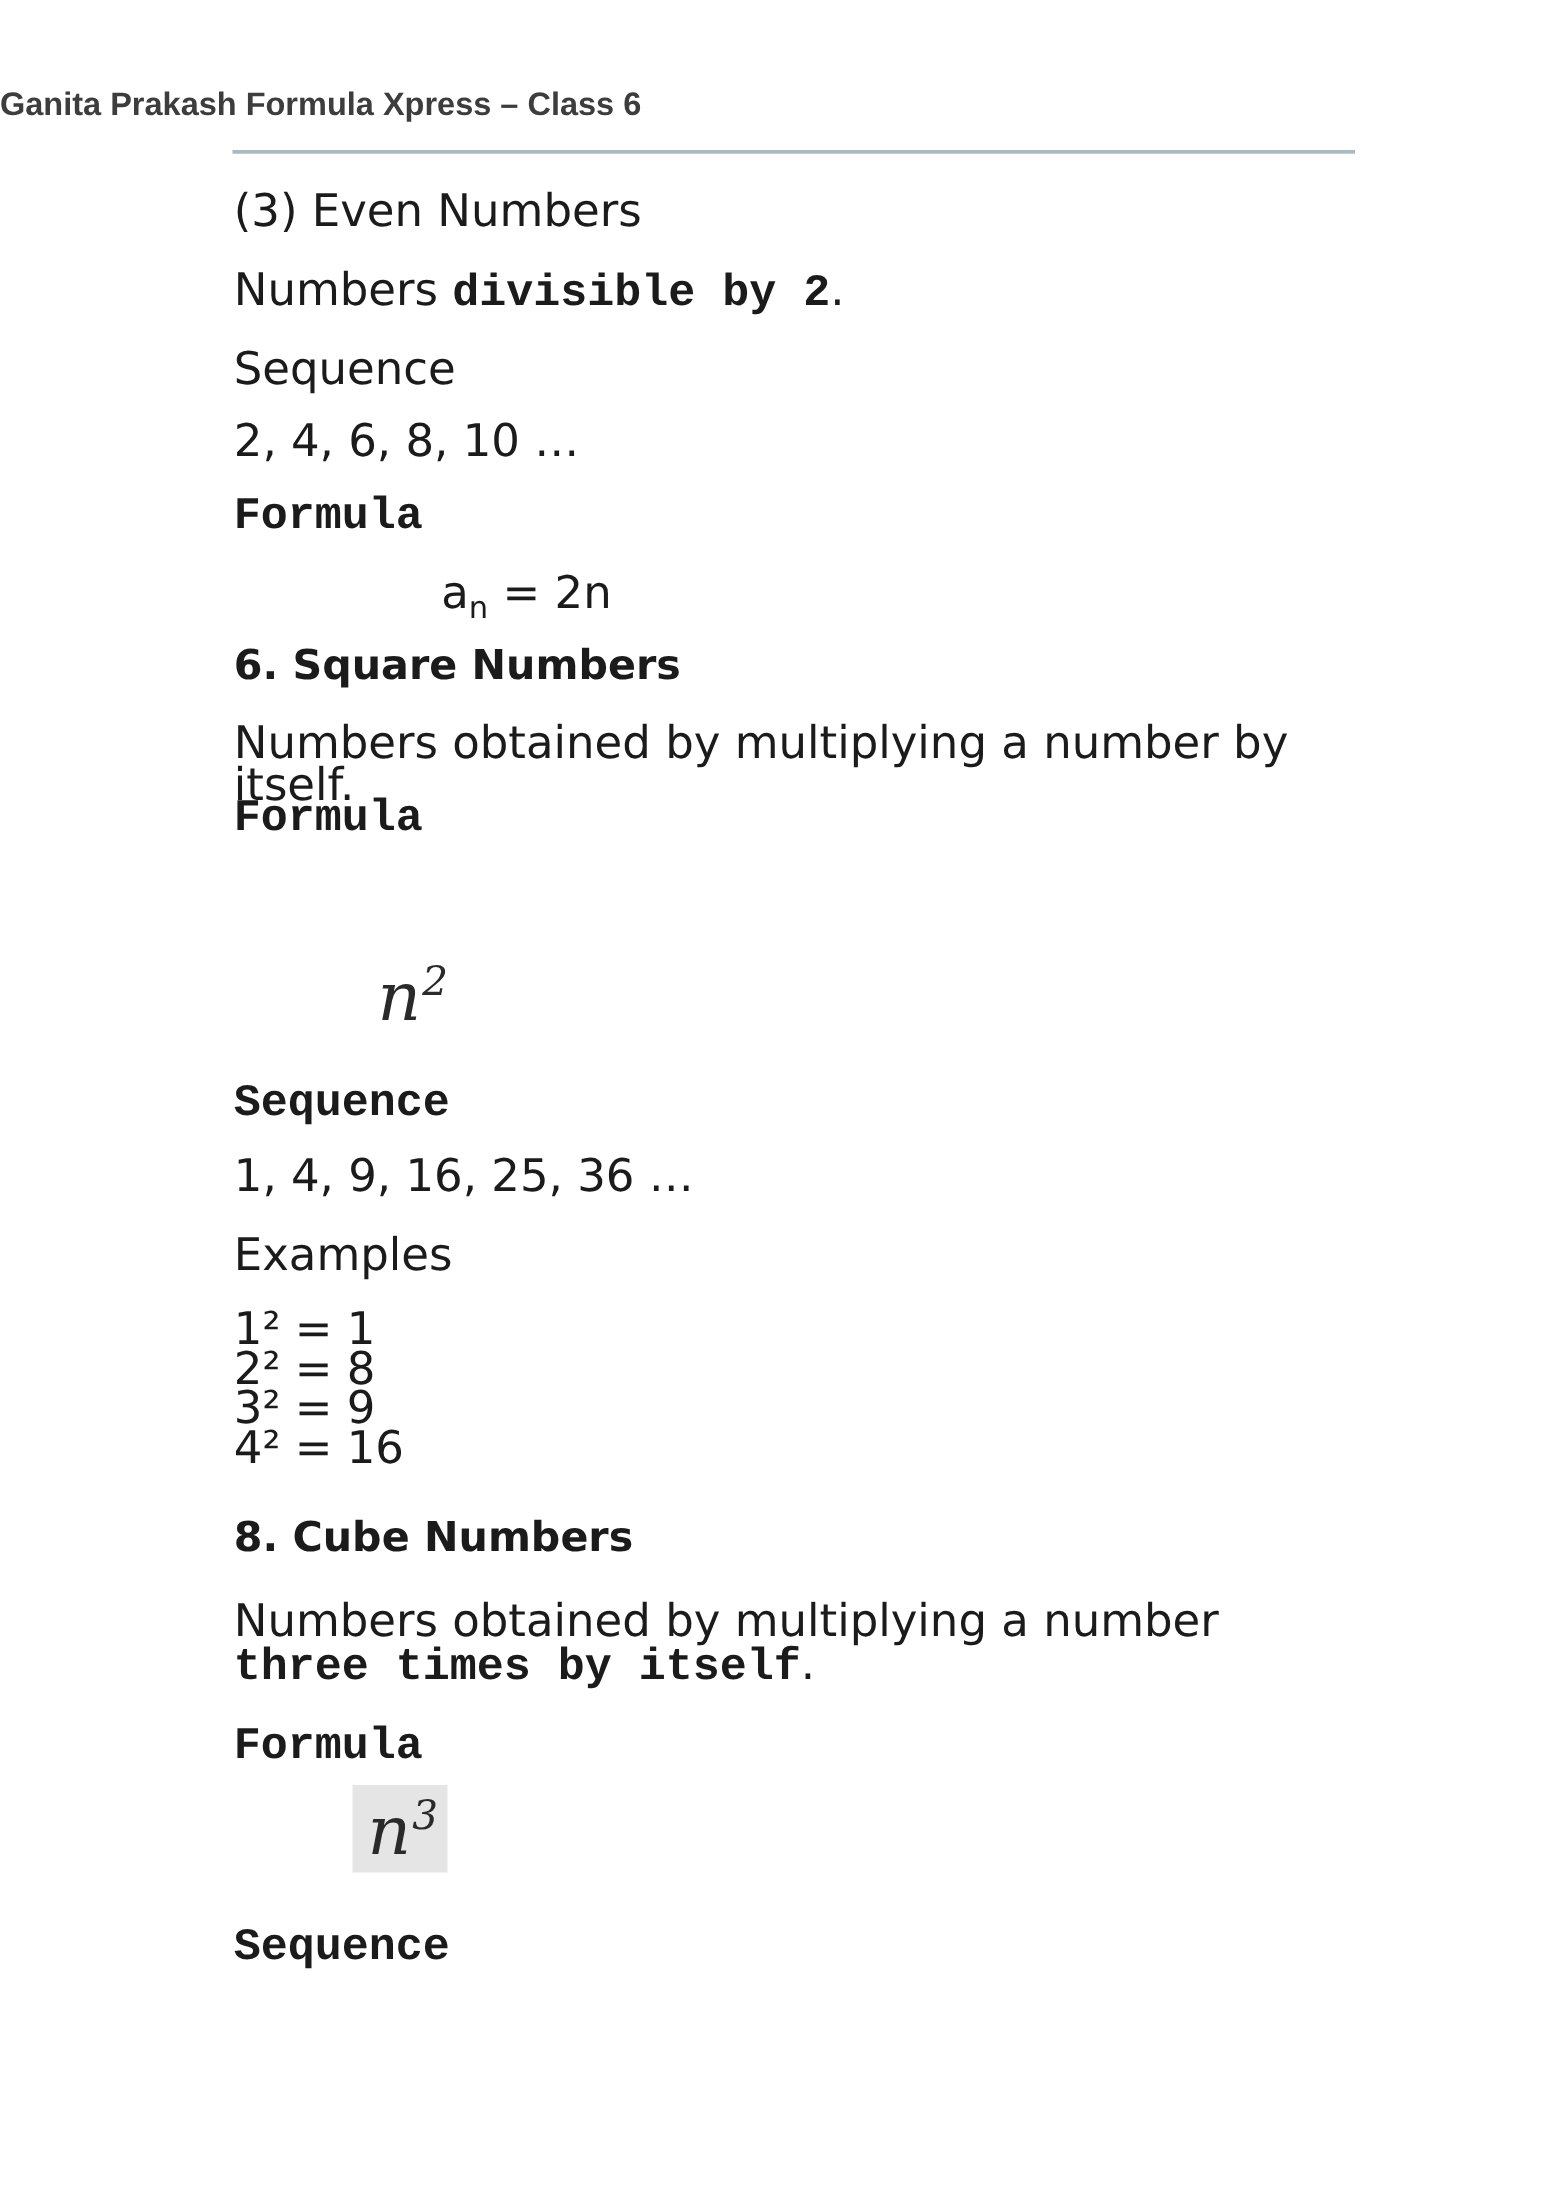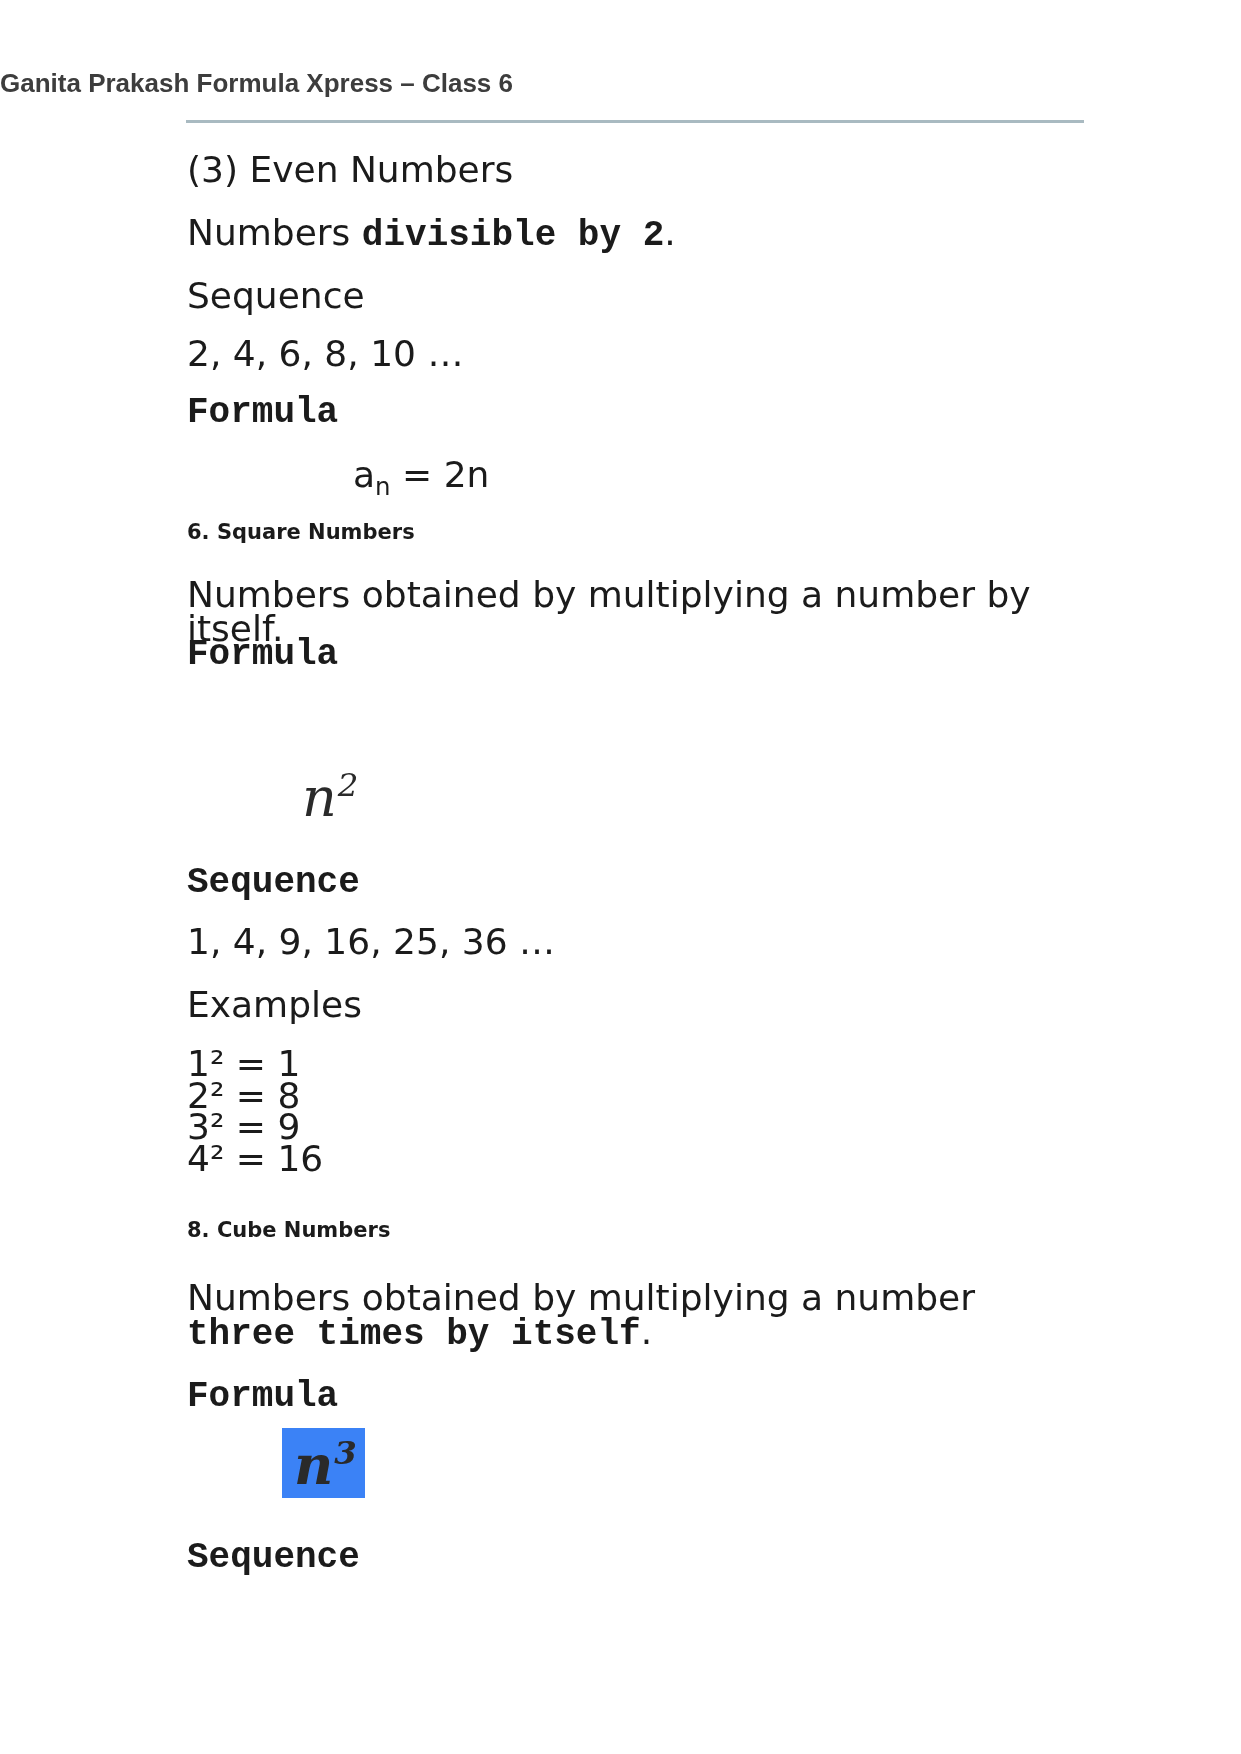--- a/index.html
+++ b/index.html
@@ -33,21 +33,21 @@
     background: #a9bac1;
   }
   .block {
     position: absolute;
     left: 187px;
     width: 900px;
     font-size: 36px;
     line-height: 34px;
   }
   .bold { font-weight: bold; font-family: Liberation Mono, monospace; }
-  .section-heading { font-weight: bold; font-size: 21px; line-height: 36px; }
+  .section-heading { font-weight: bold; font-size: 33px; line-height: 36px; }
   .examples-block { line-height: 31.6px; }
   .formula-text { width: auto; }
   .formula-text sub { font-size: 0.68em; }
   .math {
     font-family: "DejaVu Serif", serif;
     font-style: italic;
     font-size: 54px;
     line-height: 1;
     color: #2a2a2a;
   }
@@ -58,22 +58,21 @@
     margin-left: 1px;
   }
   .math-box-plain {
     position: absolute;
     padding: 4px 6px;
     margin-top: 15px;
   }
   .math-box-shaded {
     position: absolute;
     padding: 10px 8px 6px 12px;
-    background: #3b82f6;
-    font-weight: bold;
+    background: #e5e5e5;
   }
 </style>
 </head>
 <body>
 
 <div class="page">
 
   <div class="doc-title">Ganita Prakash Formula Xpress – Class 6</div>
   <div class="header-rule"></div>
 

